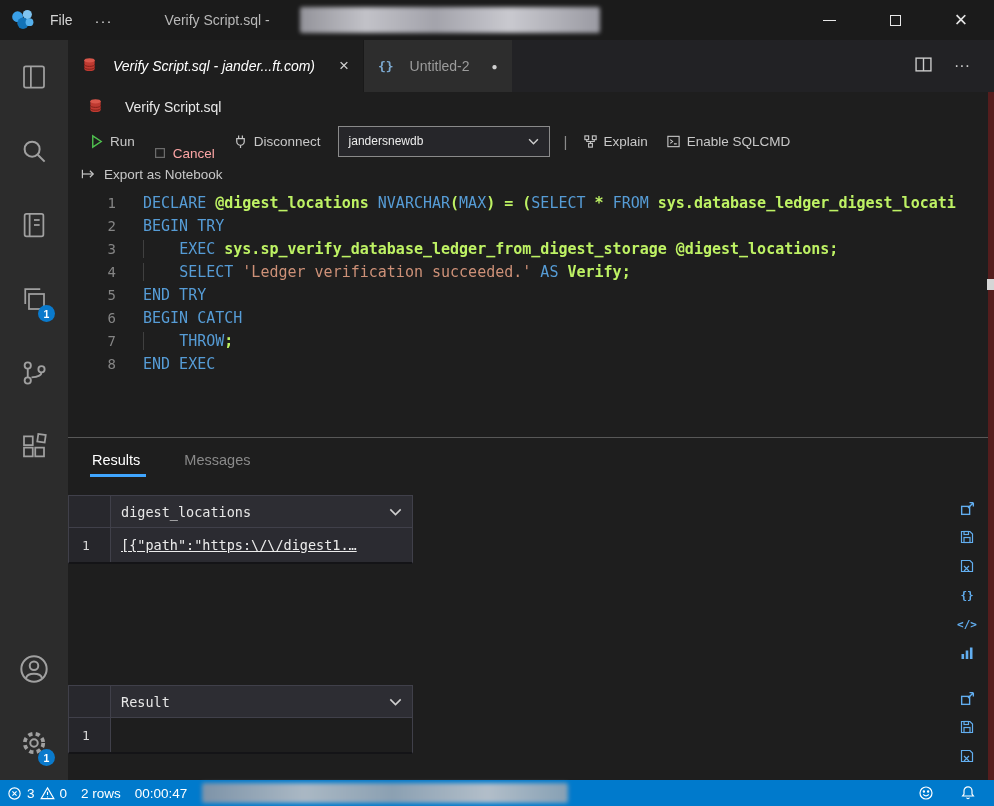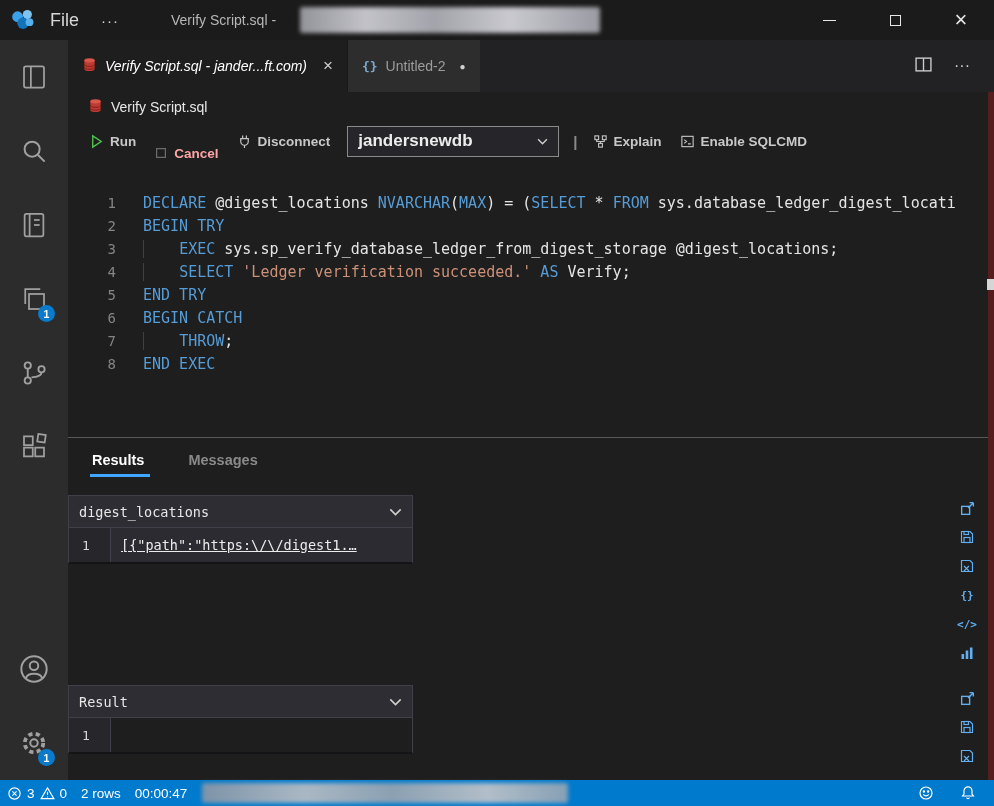--- a/index.html
+++ b/index.html
@@ -2,79 +2,79 @@
 <html><head>
 <meta charset="utf-8">
 <style>
   *{box-sizing:border-box;margin:0;padding:0;}
   html,body{width:994px;height:806px;overflow:hidden;background:#1e1e1e;font-family:"Liberation Sans",sans-serif;}
   .app{position:relative;width:994px;height:806px;background:#1e1e1e;color:#cccccc;overflow:hidden;}
 
   
   .titlebar{position:absolute;top:0;left:0;right:0;height:40px;background:#1b1b1b;display:flex;align-items:center;z-index:5;}
   .logo{margin-left:10px;display:flex;align-items:center;}
-  .menu-item{color:#d6d6d6;font-size:18px;padding:0 14px;}
+  .menu-item{color:#d6d6d6;font-size:14px;padding:0 14px;}
   .menu-more{color:#d6d6d6;font-size:15px;padding:0 8px;letter-spacing:1px;}
   .win-title{color:#b8b8b8;font-size:14px;margin-left:44px;white-space:nowrap;}
   .redacted{background:linear-gradient(90deg,#93939a,#c2c2c8 22%,#a3a3ab 45%,#c9c9cf 70%,#9a9aa2 100%);filter:blur(2px);border-radius:2px;}
   .title-redacted{position:absolute;left:300px;top:7px;width:300px;height:26px;}
   .win-controls{position:absolute;right:0;top:0;height:40px;display:flex;align-items:center;}
   .win-btn{width:66px;height:40px;display:flex;align-items:center;justify-content:center;color:#e8e8e8;}
   .min-glyph{display:block;width:13px;border-top:1.6px solid #e8e8e8;}
   .max-glyph{display:block;width:11px;height:11px;border:1.4px solid #e8e8e8;}
   .close-glyph{font-size:22px;line-height:1;color:#e8e8e8;}
 
   
   .activitybar{position:absolute;left:0;top:40px;width:68px;bottom:26px;background:#2c2c2c;display:flex;flex-direction:column;align-items:center;z-index:4;}
   .ab-icon{width:68px;height:74px;display:flex;align-items:center;justify-content:center;position:relative;}
   .ab-bottom{margin-top:auto;}
   .badge{position:absolute;right:13px;bottom:14px;min-width:17px;height:17px;padding:0 3px;border-radius:9px;background:#0a7acc;color:#fff;font-size:10.5px;display:flex;align-items:center;justify-content:center;font-weight:bold;}
 
   
   .main{position:absolute;left:68px;top:40px;right:0;bottom:26px;background:#1e1e1e;}
   .tabstrip{position:absolute;top:0;left:0;right:0;height:52px;background:#222225;display:flex;align-items:stretch;}
-  .tab{display:flex;align-items:center;padding:0 14px;gap:8px;font-size:14px;max-width:340px;white-space:nowrap;justify-content:center;}
+  .tab{display:flex;align-items:center;padding:0 14px;gap:16px;font-size:14px;max-width:340px;white-space:nowrap;justify-content:center;}
   .tab.active{background:#1e1e1e;color:#ffffff;font-style:italic;}
   .tab.inactive{background:#2d2d2d;color:#9c9c9c;border-left:1px solid #191919;}
   .tab-close{color:#cfcfcf;font-size:17px;margin-left:8px;font-style:normal;}
   .braces-icon{color:#7ca9d0;font-size:13px;font-weight:bold;font-family:"DejaVu Sans Mono",monospace;}
   .mod-dot{color:#d0d0d0;font-size:10px;margin-left:6px;}
   .tab-actions{margin-left:auto;display:flex;align-items:center;gap:22px;padding-right:24px;color:#cccccc;}
 
-  .docheader{position:absolute;top:52px;left:0;right:0;height:30px;display:flex;align-items:center;padding-left:20px;gap:8px;color:#e8e8e8;font-size:14px;}
-
-  .qtoolbar{position:absolute;top:82px;left:0;right:0;height:38px;display:flex;align-items:center;padding-left:12px;font-size:13.5px;color:#c8c8c8;font-weight:bold;}
+  .docheader{position:absolute;top:52px;left:0;right:0;height:30px;display:flex;align-items:center;padding-left:20px;gap:22px;color:#e8e8e8;font-size:14px;}
+
+  .qtoolbar{position:absolute;top:82px;left:0;right:0;height:38px;display:flex;align-items:center;padding-left:12px;font-size:13.5px;color:#c8c8c8;}
   .tb-item{display:flex;align-items:center;gap:6px;padding:0 9px;height:28px;white-space:nowrap;}
   .tb-item.disabled{color:#fca5a5;margin-top:24px;}
-  .db-select{display:flex;align-items:center;justify-content:space-between;width:212px;height:31px;border:1px solid #8a8a8a;background:#26262a;color:#ececec;padding:0 10px;margin:0 8px;font-size:17px;}
+  .db-select{display:flex;align-items:center;justify-content:space-between;width:212px;height:31px;border:1px solid #8a8a8a;background:#26262a;color:#ececec;padding:0 10px;margin:0 8px;font-size:12px;}
   .tb-sep{color:#8a8a8a;margin:0 6px;font-size:15px;}
 
   .export-row{position:absolute;top:120px;left:0;right:0;height:28px;display:flex;align-items:center;padding-left:13px;gap:8px;color:#c8c8c8;font-size:13.5px;}
 
   .editor{position:absolute;top:148px;left:0;right:0;height:249px;padding-top:4px;font-family:"DejaVu Sans Mono",monospace;font-size:15px;line-height:23px;overflow:hidden;}
   .code-line{display:flex;height:23px;white-space:pre;}
   .ln{width:48px;text-align:right;color:#858585;flex:none;font-size:14px;}
   .lc{margin-left:27px;color:#d4d4d4;}
   .k{color:#569cd6;}
   .s{color:#ce9178;}
-  .t{color:#e5e5e5;}
+  .t{color:#bef264;font-weight:bold;}
   .g{box-shadow:inset 1px 0 0 #404040;}
 
   
   .panel{position:absolute;top:397px;left:0;right:0;bottom:0;border-top:1px solid #585858;background:#1e1e1e;overflow:hidden;}
-  .panel-tabs{display:flex;gap:44px;padding:14px 0 0 24px;font-size:14.5px;font-weight:bold;}
+  .panel-tabs{display:flex;gap:44px;padding:14px 0 0 24px;font-size:14.5px;}
   .ptab{position:relative;padding-bottom:9px;}
   .ptab.active{color:#ffffff;}
   .ptab.inactive{color:#8a8a8a;}
   .ptab-underline{position:absolute;left:-2px;right:-6px;bottom:0;height:3px;background:#40a6ff;}
 
   .grid{position:absolute;left:0;width:345px;font-family:"DejaVu Sans Mono",monospace;}
   .grid1{top:57px;}
   .grid2{top:247px;}
-  .grid-header{display:flex;height:33px;border:1px solid #40404a;background:#2d2d33;flex-direction:column;}
+  .grid-header{display:flex;height:33px;border:1px solid #40404a;background:#2d2d33;}
   .gh-corner{width:42px;border-right:1px solid #40404a;background:#28282d;}
   .gh-cell{flex:1;display:flex;align-items:center;justify-content:space-between;padding:0 10px;color:#e8e8e8;font-size:13.5px;}
   .grid-row{display:flex;height:36px;border:1px solid #40404a;border-top:none;border-bottom:2px solid #141417;}
   .gr-num{width:42px;display:flex;align-items:center;padding-left:13px;background:#26262b;color:#d6d6d6;font-size:13px;border-right:1px solid #40404a;}
   .gr-val{flex:1;display:flex;align-items:center;padding:0 10px;background:#2b2b31;color:#ececec;font-size:13.5px;white-space:nowrap;overflow:hidden;}
   .gr-val.link{text-decoration:underline;}
 
   .grid-tools{position:absolute;display:flex;flex-direction:column;gap:7px;right:16px;}
   .gt1{top:59px;}
   .gt2{top:249px;}
@@ -261,20 +261,28 @@
       </span>
       <span class="tb-item">
         <svg width="15" height="15" viewBox="0 0 16 16" fill="none" stroke="#c5c5c5" stroke-width="1.2">
           <rect x="2" y="2.5" width="12" height="11"></rect>
             <path d="M4.5 6 l2.5 2 -2.5 2 M8.5 10.5 h3"></path>
         </svg>
         <span>Enable SQLCMD</span>
       </span>
     </div>
 
+    <div class="export-row">
+      <svg width="15" height="12" viewBox="0 0 16 12" fill="none" stroke="#c5c5c5" stroke-width="1.3">
+        <line x1="1.5" y1="1.5" x2="1.5" y2="10.5"></line>
+          <line x1="1.5" y1="6" x2="13" y2="6"></line>
+          <polyline points="9.5,2.5 13,6 9.5,9.5"></polyline>
+      </svg>
+      <span>Export as Notebook</span>
+    </div>
 
     <div class="editor">
       <div>
           <div class="code-line"><span class="ln">1</span><span class="lc"><span class="k">DECLARE </span><span class="t">@digest_locations </span><span class="k">NVARCHAR</span><span class="t">(</span><span class="k">MAX</span><span class="t">) = (</span><span class="k">SELECT</span><span class="t"> * </span><span class="k">FROM</span><span class="t"> sys.database_ledger_digest_locati</span></span></div>
           <div class="code-line"><span class="ln">2</span><span class="lc"><span class="k">BEGIN TRY</span></span></div>
           <div class="code-line"><span class="ln">3</span><span class="lc"><span class="g">    </span><span class="k">EXEC</span><span class="t"> sys.sp_verify_database_ledger_from_digest_storage @digest_locations;</span></span></div>
           <div class="code-line"><span class="ln">4</span><span class="lc"><span class="g">    </span><span class="k">SELECT</span><span class="t"> </span><span class="s">'Ledger verification succeeded.'</span><span class="t"> </span><span class="k">AS</span><span class="t"> Verify;</span></span></div>
           <div class="code-line"><span class="ln">5</span><span class="lc"><span class="k">END TRY</span></span></div>
           <div class="code-line"><span class="ln">6</span><span class="lc"><span class="k">BEGIN CATCH</span></span></div>
           <div class="code-line"><span class="ln">7</span><span class="lc"><span class="g">    </span><span class="k">THROW</span><span class="t">;</span></span></div>

